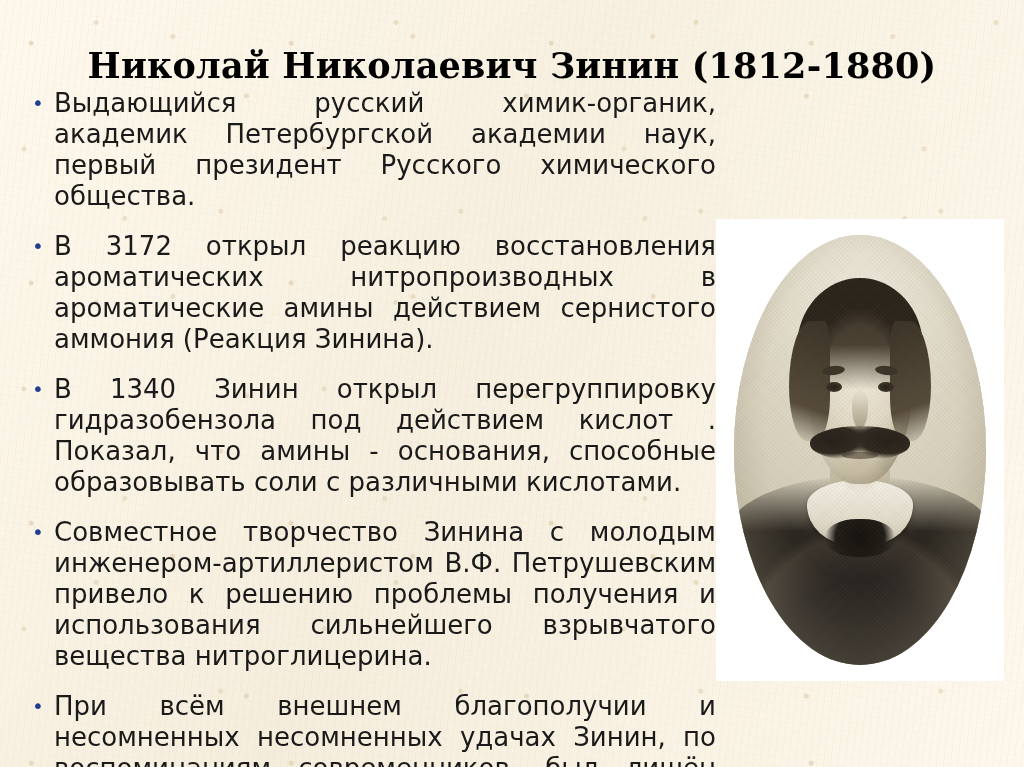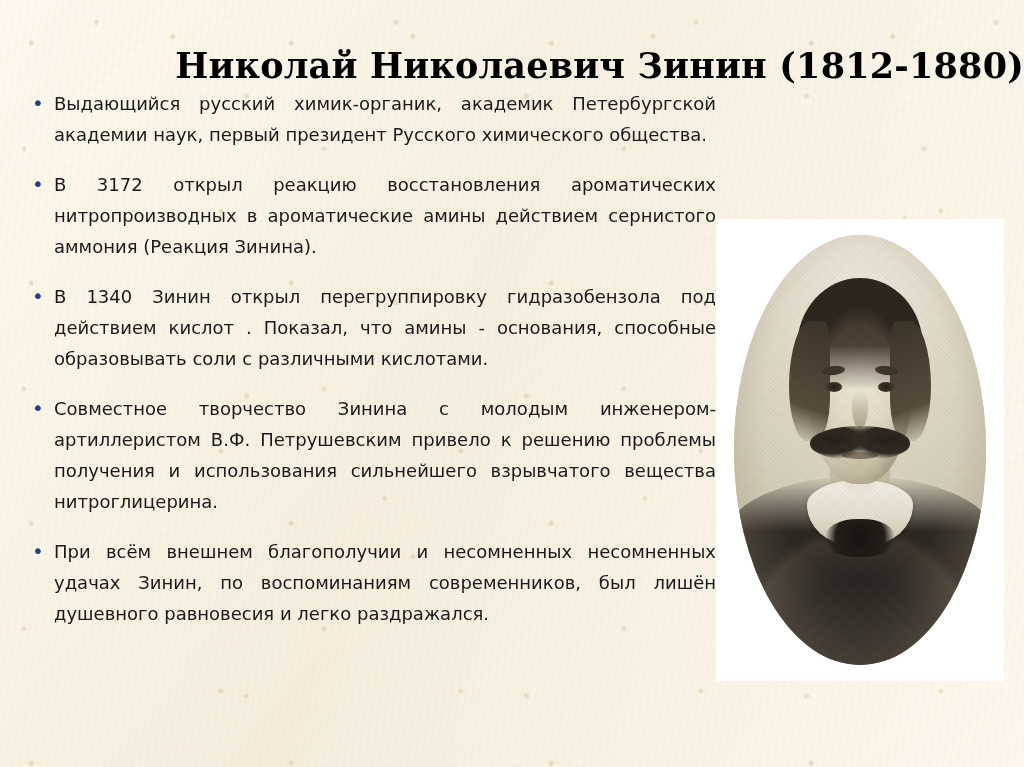--- a/index.html
+++ b/index.html
@@ -43,21 +43,21 @@
       repeating-linear-gradient(97deg, rgba(205,184,146,0.10) 0 1px, rgba(0,0,0,0) 1px 7px),
       repeating-linear-gradient(8deg, rgba(205,184,146,0.07) 0 1px, rgba(0,0,0,0) 1px 9px);
     opacity: .75;
   }
 
   .title {
     position: absolute;
     left: 0;
     right: 0;
     top: 24px;
-    text-align: right;
+    text-align: center;
     font-family: "DejaVu Serif", serif;
     font-weight: bold;
     font-size: 35px;
     line-height: 1.1;
     color: #000000;
     letter-spacing: 0.2px;
     z-index: 2;
   }
 
   .body-col {
@@ -78,21 +78,21 @@
     width: 28px;
     font-size: 20px;
     line-height: 31px;
     color: #1f3f8f;
     text-align: left;
     padding-left: 6px;
     box-sizing: border-box;
   }
   .bullet-text {
     flex: 1 1 auto;
-    font-size: 18px;
+    font-size: 26px;
     line-height: 31px;
     color: #1a1a1a;
     text-align: justify;
     text-justify: inter-word;
     hyphens: none;
   }
 
   
   .portrait-frame {
     position: absolute;

